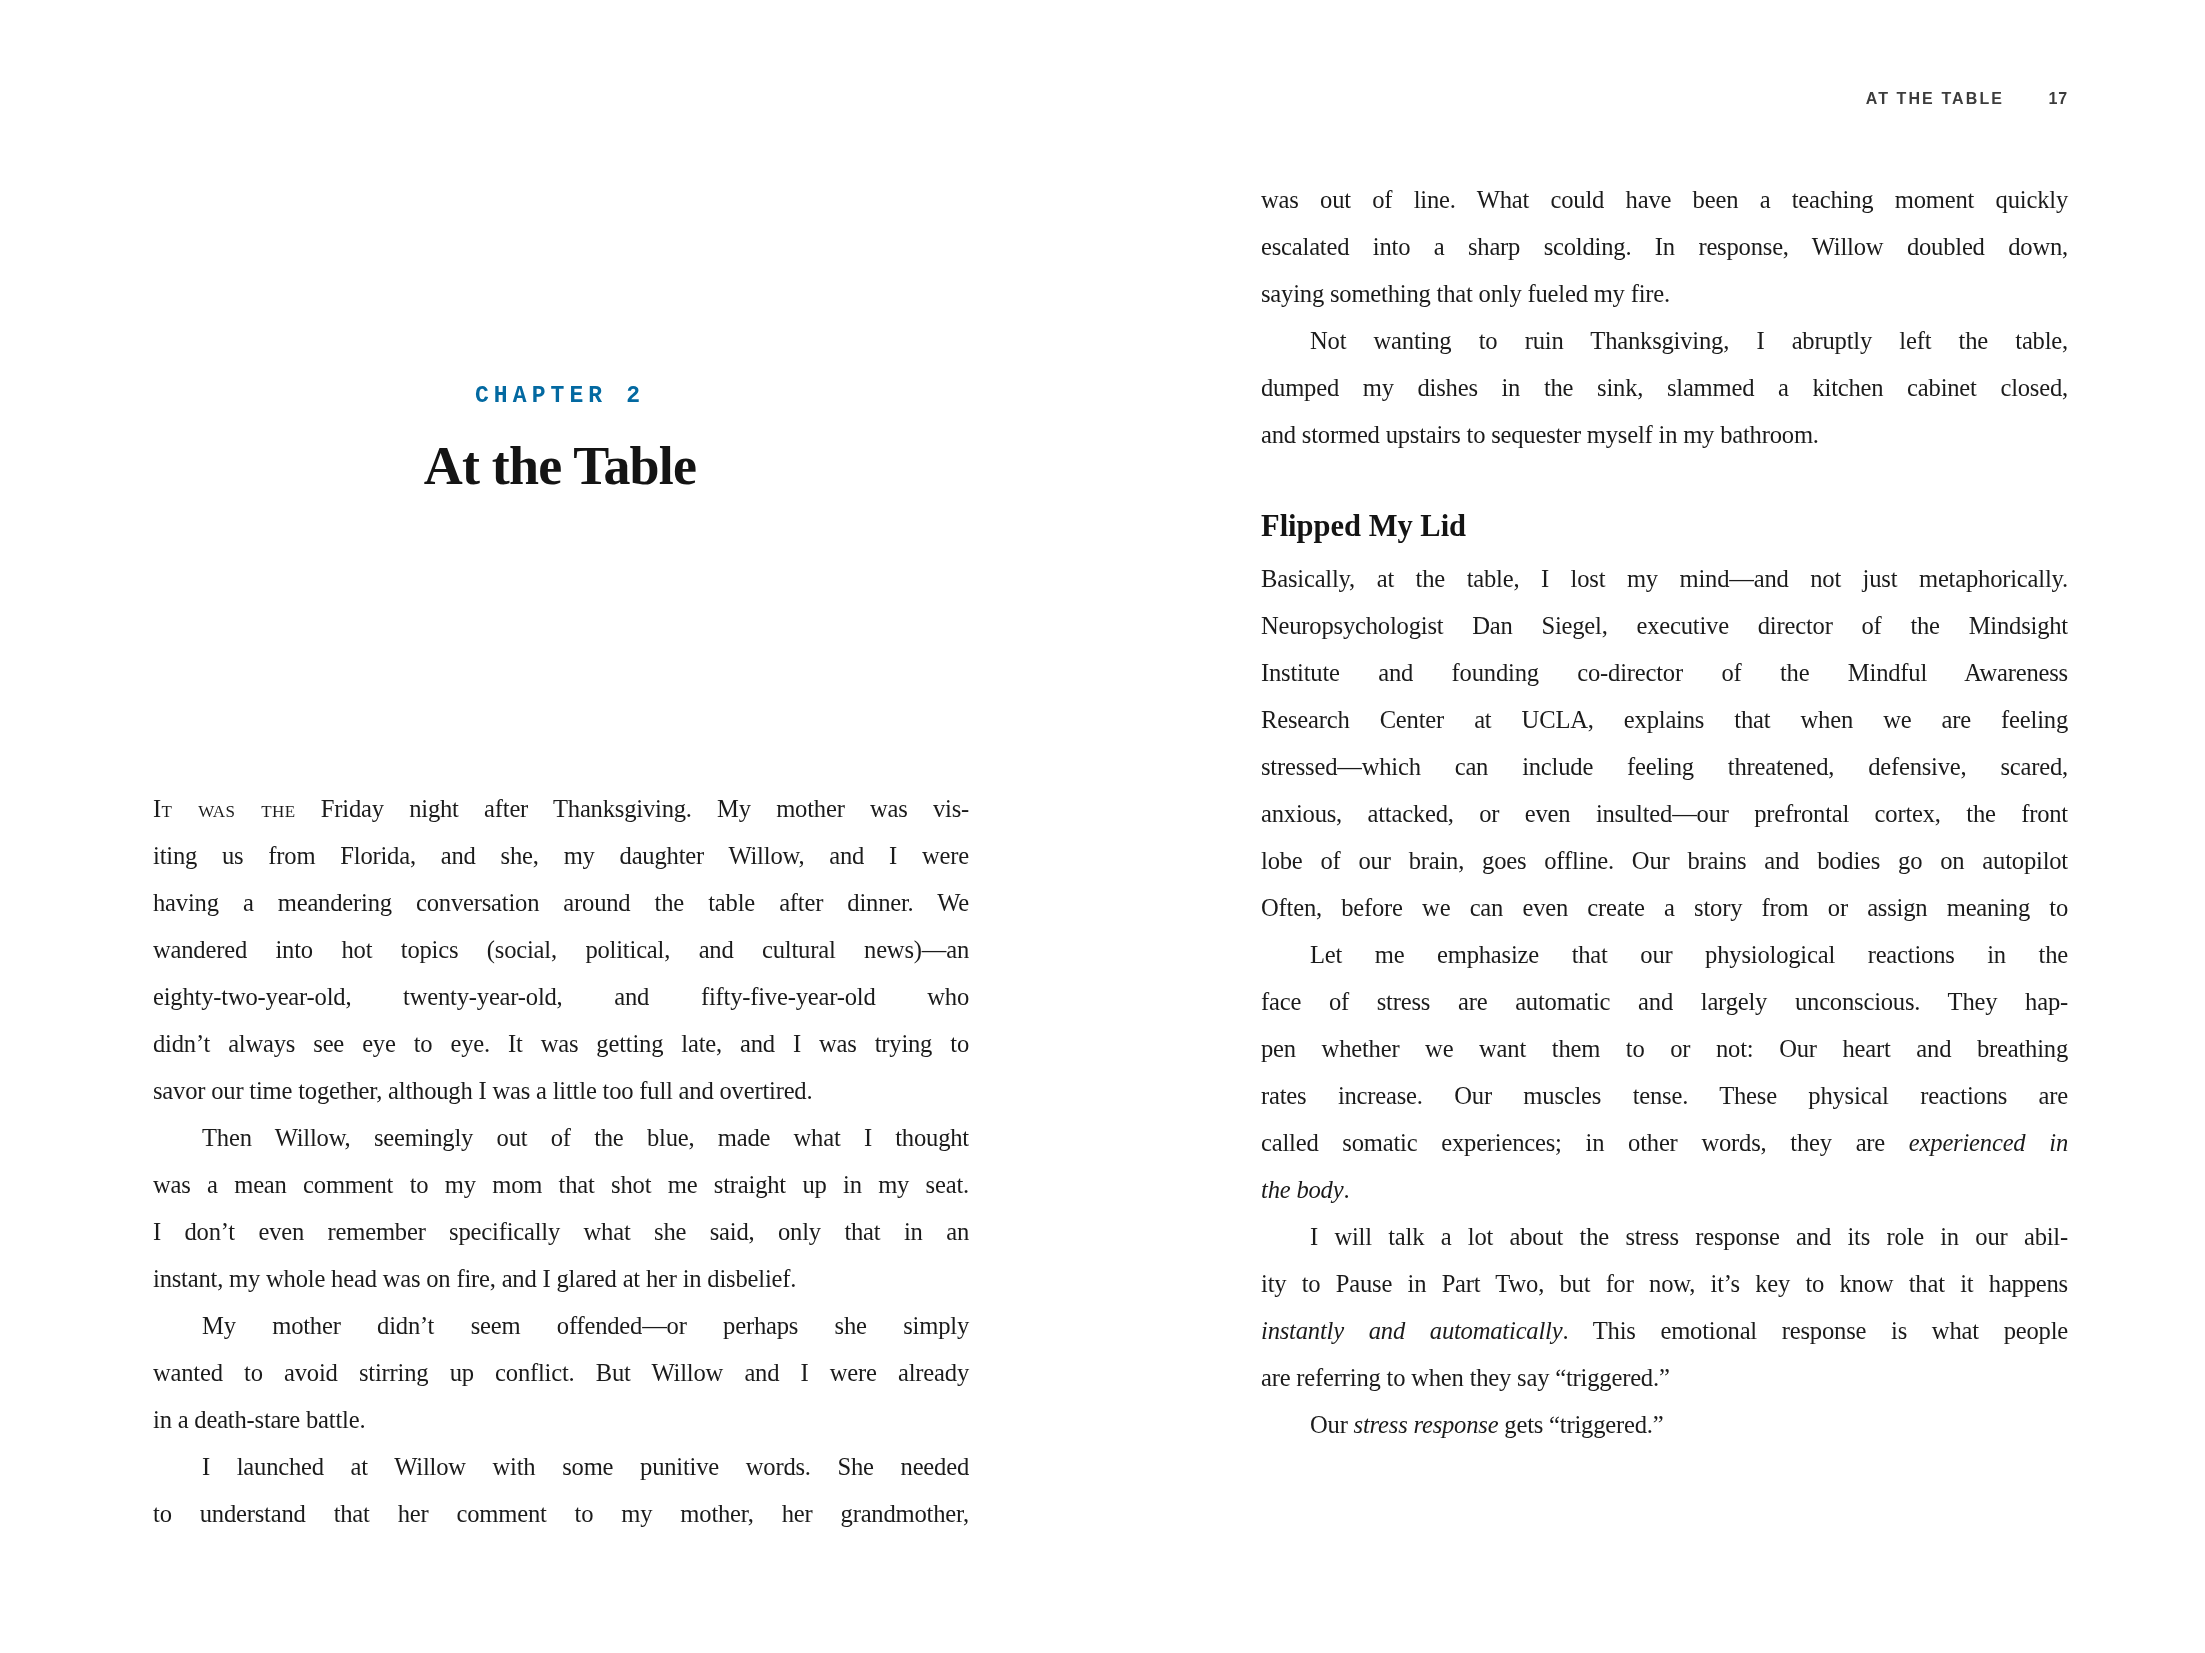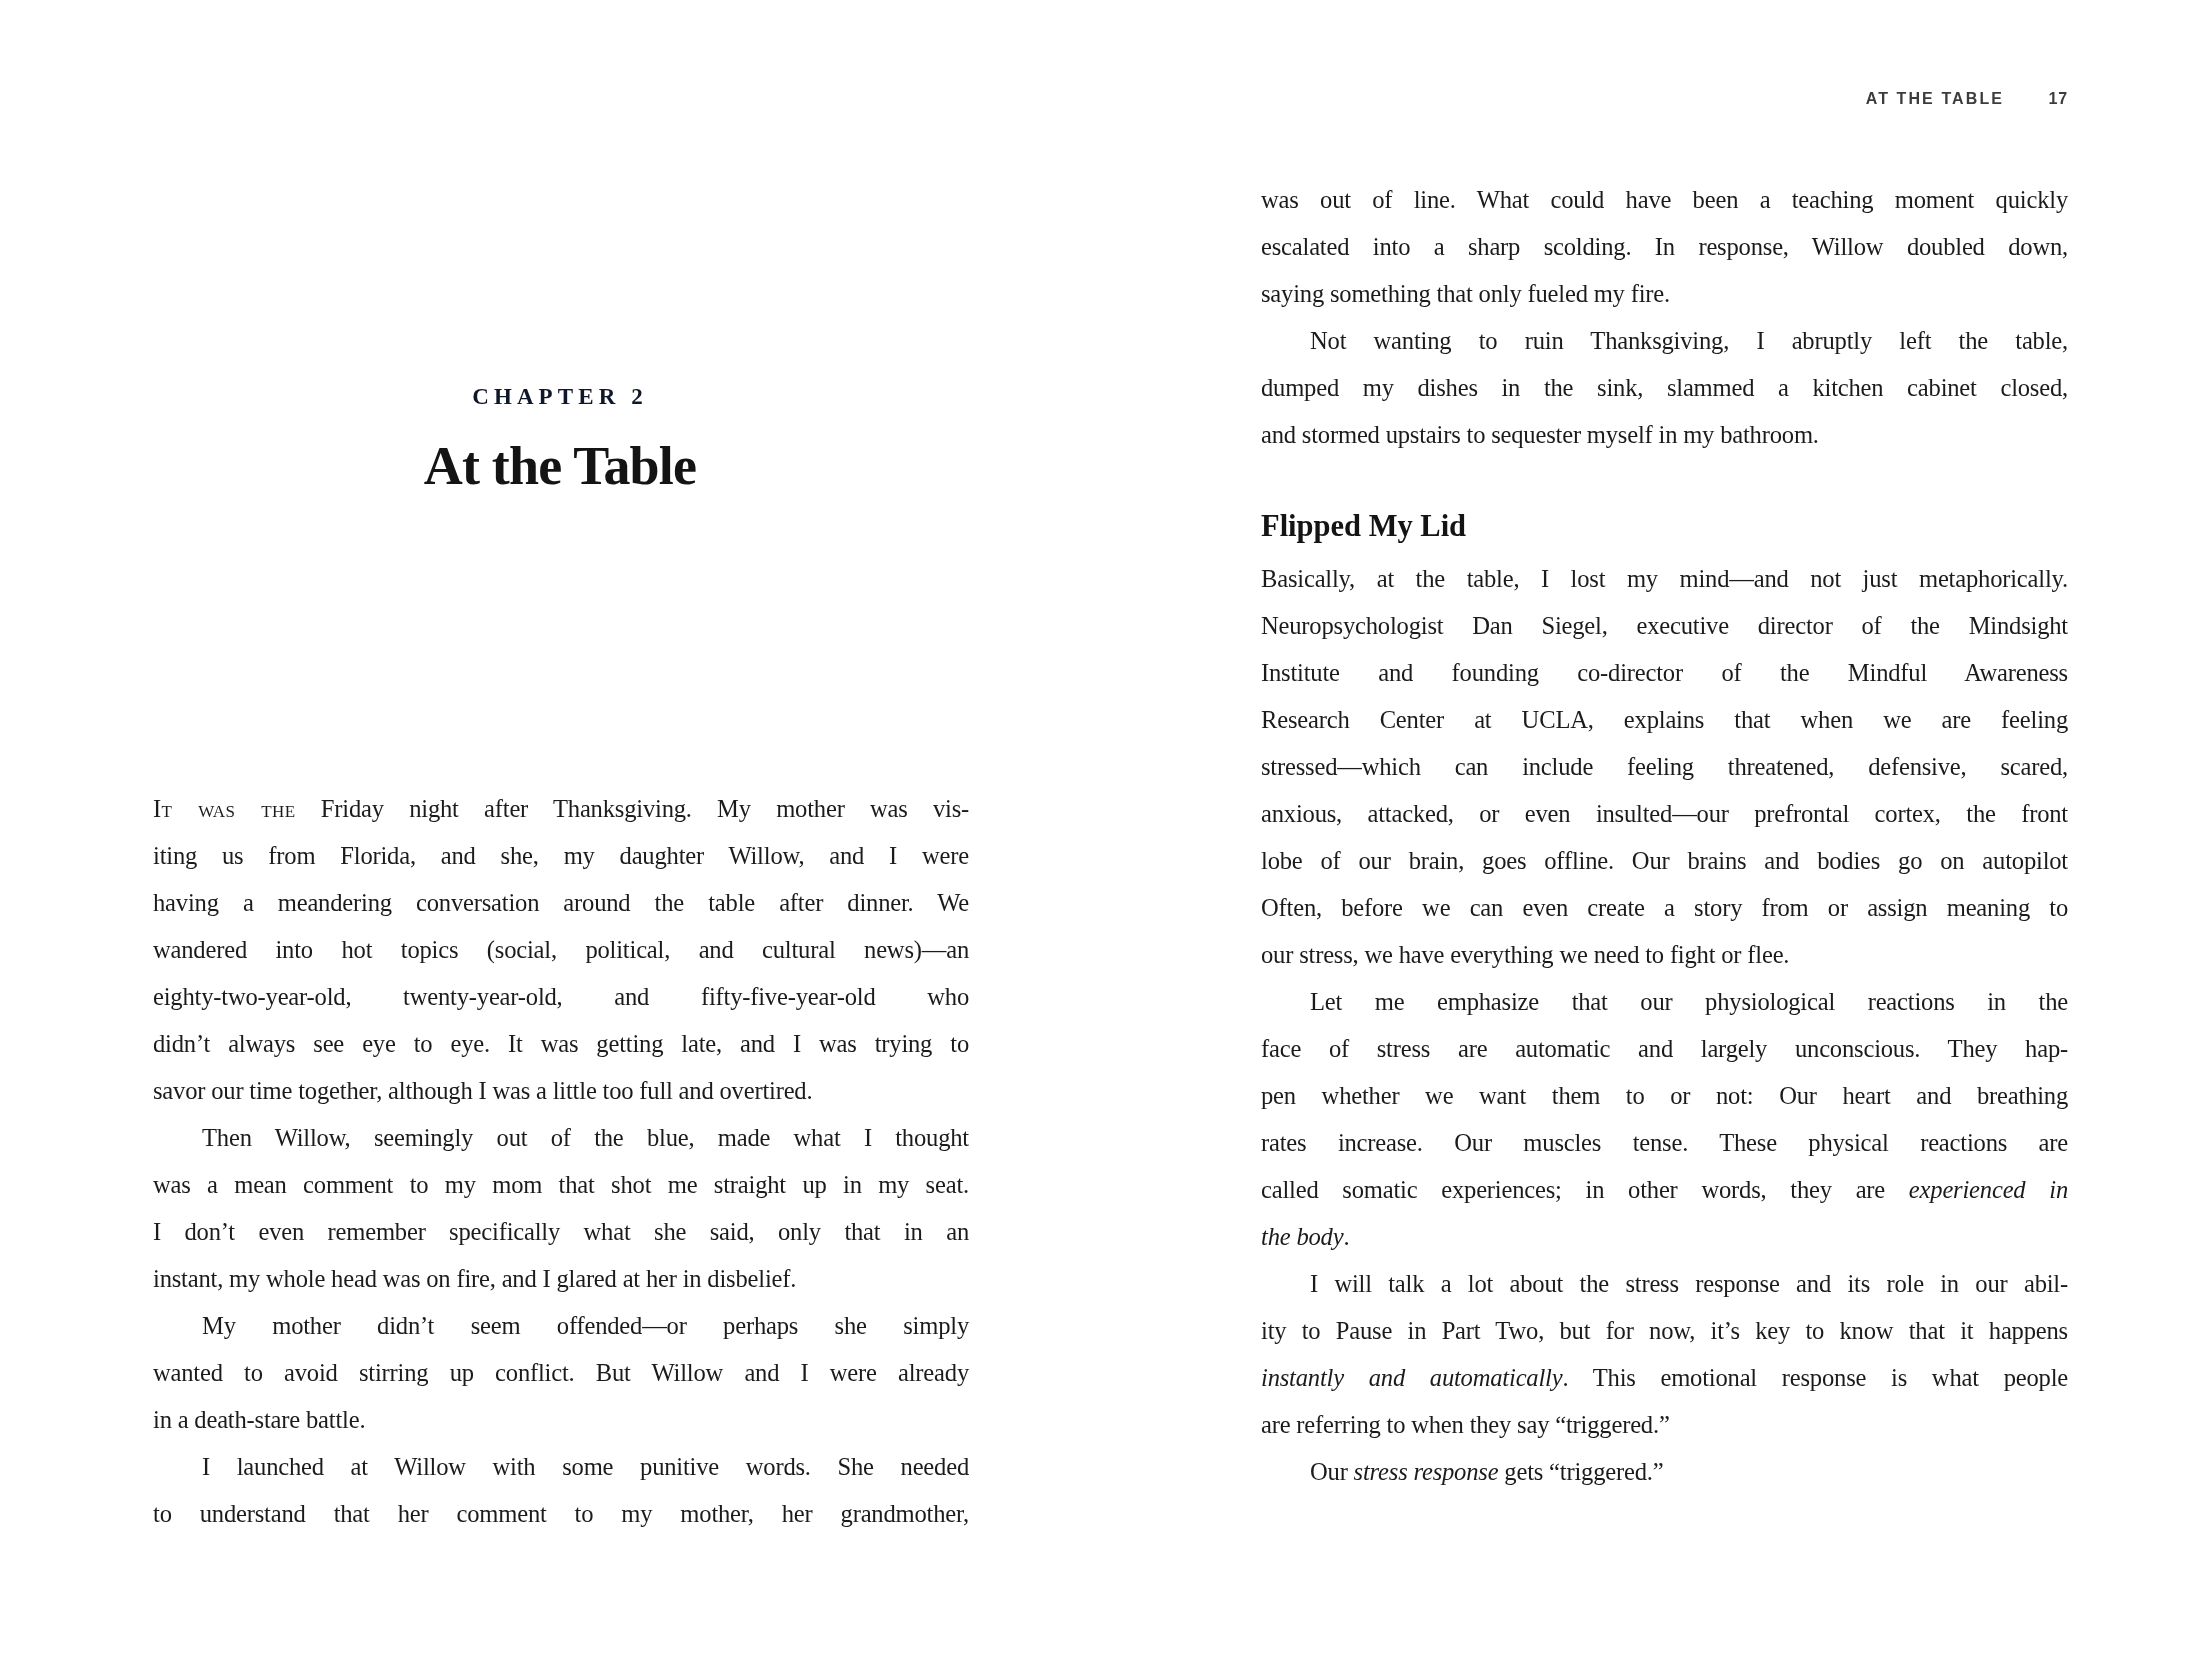--- a/index.html
+++ b/index.html
@@ -14,24 +14,24 @@
   .page{position:absolute;top:0;height:1654px;background:#ffffff;}
   .page.left{left:0;width:1103px;}
   .page.right{left:1103px;width:1103px;}
 
   
   .chapter-block{
     position:absolute;left:153px;top:383px;width:814px;
     text-align:center;
   }
   .chapter-label{
-    font-family:Liberation Serif, serif;
+    font-family:Liberation Mono, monospace;
     font-size:23px;font-weight:600;
     letter-spacing:5.1px;
-    color:#0f172a;
+    color:#0369a1;
     line-height:27px;
   }
   .chapter-title{
     margin-top:27px;
     font-family:"Liberation Serif", serif;
     font-size:54px;font-weight:bold;
     letter-spacing:-0.8px;
     color:#141414;
     line-height:59px;
   }
@@ -135,21 +135,20 @@
     <div>
         <div class="para">
           <div class="line"><span>Basically, at the table, I lost my mind—and not just metaphorically.</span></div>
           <div class="line"><span>Neuropsychologist Dan Siegel, executive director of the Mindsight</span></div>
           <div class="line"><span>Institute and founding co-director of the Mindful Awareness</span></div>
           <div class="line"><span>Research Center at UCLA, explains that when we are feeling</span></div>
           <div class="line"><span>stressed—which can include feeling threatened, defensive, scared,</span></div>
           <div class="line"><span>anxious, attacked, or even insulted—our prefrontal cortex, the front</span></div>
           <div class="line"><span>lobe of our brain, goes offline. Our brains and bodies go on autopilot</span></div>
           <div class="line"><span>Often, before we can even create a story from or assign meaning to</span></div>
-          <div class="line lastline"><span>our stress, we have everything we need to fight or flee.</span></div>
         </div>
         <div class="para">
           <div class="line indent"><span>Let me emphasize that our physiological reactions in the</span></div>
           <div class="line"><span>face of stress are automatic and largely unconscious. They hap-</span></div>
           <div class="line"><span>pen whether we want them to or not: Our heart and breathing</span></div>
           <div class="line"><span>rates increase. Our muscles tense. These physical reactions are</span></div>
           <div class="line"><span>called somatic experiences; in other words, they are </span><span class="it">experienced in</span></div>
           <div class="line lastline"><span class="it">the body</span><span>.</span></div>
         </div>
         <div class="para">

